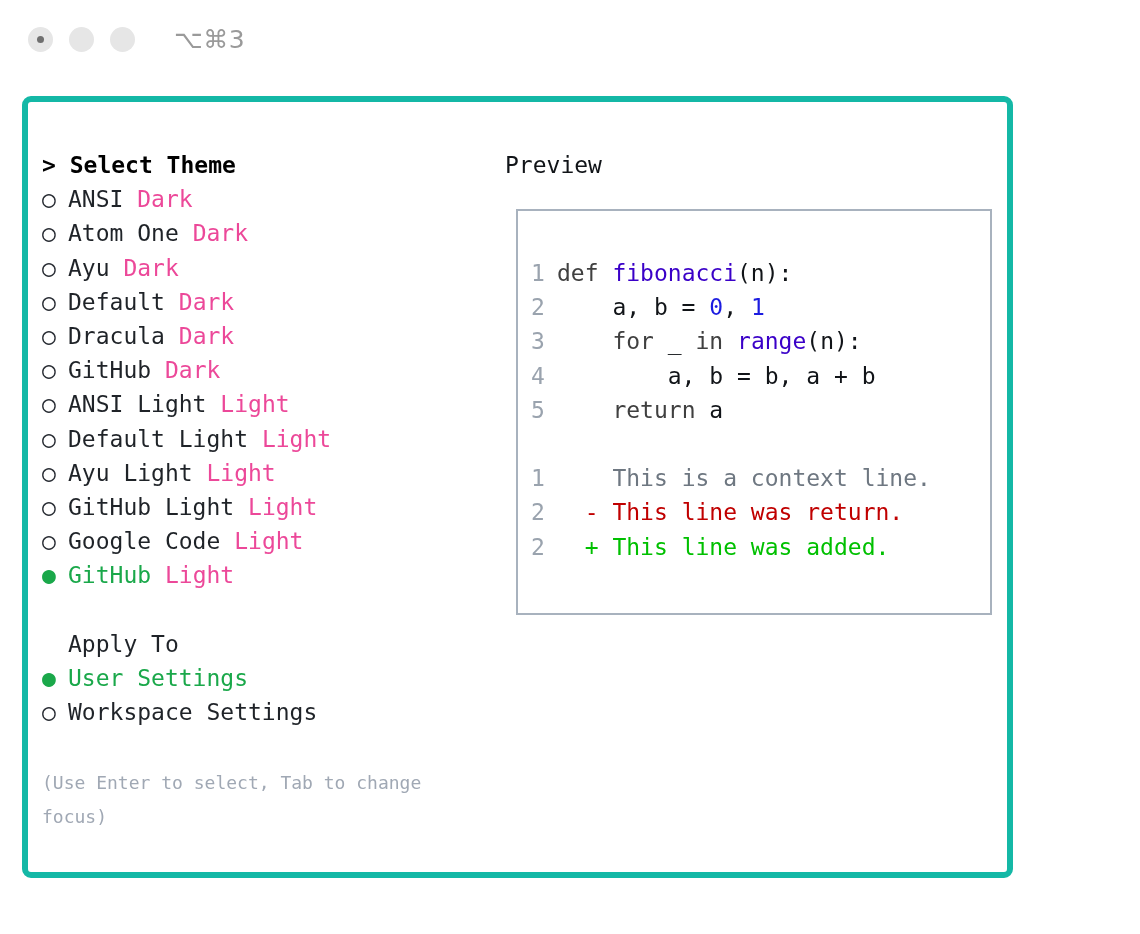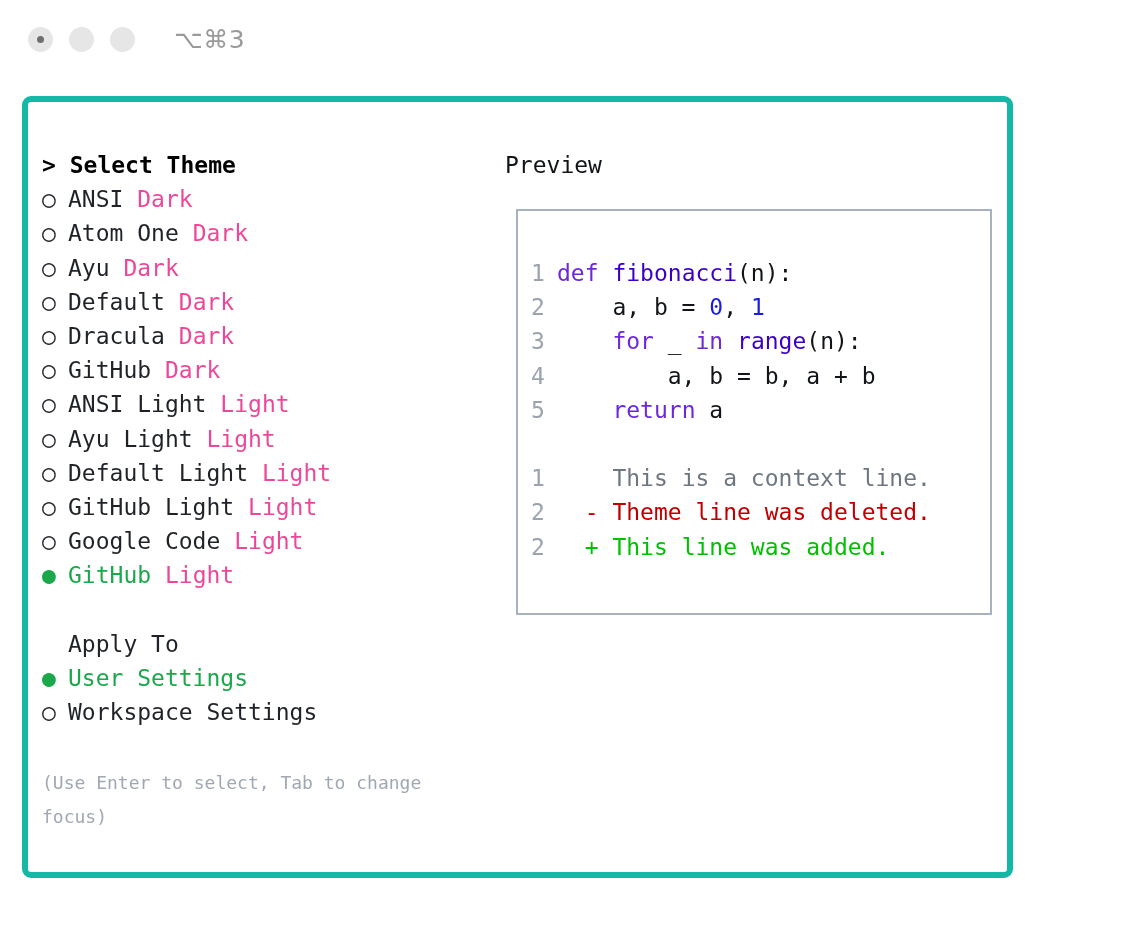--- a/index.html
+++ b/index.html
@@ -160,21 +160,21 @@
     font-size: 23px;
     line-height: 34.2px;
     white-space: pre;
     color: #111418;
   }
   .lineno {
     display: inline-block;
     width: 26px;
     color: #9aa3ae;
   }
-  .kw { color: #6d28d9; }
+  .kw { color: #404040; }
   .fn { color: #3a00c8; }
   .num { color: #1c1ce0; }
   .plain { color: #111418; }
   .blank-line { height: 34.2px; }
   .diff-ctx { color: #6e7781; }
   .diff-del { color: #c00000; }
   .diff-add { color: #00c000; }
 </style>
 </head>
 <body>
@@ -195,22 +195,22 @@
     <div id="theme-column">
       <div class="section-header">&gt; Select Theme</div>
       <div id="theme-items">
           <div class="row"><span class="marker unselected">○</span><span class="theme-name">ANSI</span><span> </span><span class="theme-kind">Dark</span></div>
           <div class="row"><span class="marker unselected">○</span><span class="theme-name">Atom One</span><span> </span><span class="theme-kind">Dark</span></div>
           <div class="row"><span class="marker unselected">○</span><span class="theme-name">Ayu</span><span> </span><span class="theme-kind">Dark</span></div>
           <div class="row"><span class="marker unselected">○</span><span class="theme-name">Default</span><span> </span><span class="theme-kind">Dark</span></div>
           <div class="row"><span class="marker unselected">○</span><span class="theme-name">Dracula</span><span> </span><span class="theme-kind">Dark</span></div>
           <div class="row"><span class="marker unselected">○</span><span class="theme-name">GitHub</span><span> </span><span class="theme-kind">Dark</span></div>
           <div class="row"><span class="marker unselected">○</span><span class="theme-name">ANSI Light</span><span> </span><span class="theme-kind">Light</span></div>
+          <div class="row"><span class="marker unselected">○</span><span class="theme-name">Default Light</span><span> </span><span class="theme-kind">Light</span></div>
           <div class="row"><span class="marker unselected">○</span><span class="theme-name">Ayu Light</span><span> </span><span class="theme-kind">Light</span></div>
-          <div class="row"><span class="marker unselected">○</span><span class="theme-name">Default Light</span><span> </span><span class="theme-kind">Light</span></div>
           <div class="row"><span class="marker unselected">○</span><span class="theme-name">GitHub Light</span><span> </span><span class="theme-kind">Light</span></div>
           <div class="row"><span class="marker unselected">○</span><span class="theme-name">Google Code</span><span> </span><span class="theme-kind">Light</span></div>
           <div class="row"><span class="marker selected">●</span><span class="theme-name selected">GitHub</span><span> </span><span class="theme-kind">Light</span></div>
         </div>
       <div class="spacer-line"></div>
       <div class="apply-header">Apply To</div>
       <div id="apply-items">
           <div class="row"><span class="marker selected">●</span><span class="theme-name selected">User Settings</span></div>
           <div class="row"><span class="marker unselected">○</span><span class="theme-name">Workspace Settings</span></div>
         </div>
@@ -225,21 +225,21 @@
           <div id="code-lines">
               <div class="code-line"><span class="lineno">1</span><span class="kw">def </span><span class="fn">fibonacci</span><span class="plain">(n):</span></div>
               <div class="code-line"><span class="lineno">2</span><span class="plain">    a, b = </span><span class="num">0</span><span class="plain">, </span><span class="num">1</span></div>
               <div class="code-line"><span class="lineno">3</span><span class="plain">    </span><span class="kw">for</span><span class="plain"> _ </span><span class="kw">in</span><span class="plain"> </span><span class="fn">range</span><span class="plain">(n):</span></div>
               <div class="code-line"><span class="lineno">4</span><span class="plain">        a, b = b, a + b</span></div>
               <div class="code-line"><span class="lineno">5</span><span class="plain">    </span><span class="kw">return</span><span class="plain"> a</span></div>
             </div>
           <div class="blank-line"></div>
           <div id="diff-lines">
               <div class="code-line"><span class="lineno">1</span><span class="diff-ctx">   </span><span class="diff-ctx"> This is a context line.</span></div>
-              <div class="code-line"><span class="lineno">2</span><span class="diff-del">  -</span><span class="diff-del"> Theme line was deleted.</span></div>
+              <div class="code-line"><span class="lineno">2</span><span class="diff-del">  -</span><span class="diff-del"> This line was return.</span></div>
               <div class="code-line"><span class="lineno">2</span><span class="diff-add">  +</span><span class="diff-add"> This line was added.</span></div>
             </div>
         </div>
       </div>
     </div>
 
   </div>
 </div>
 
 </body></html>

